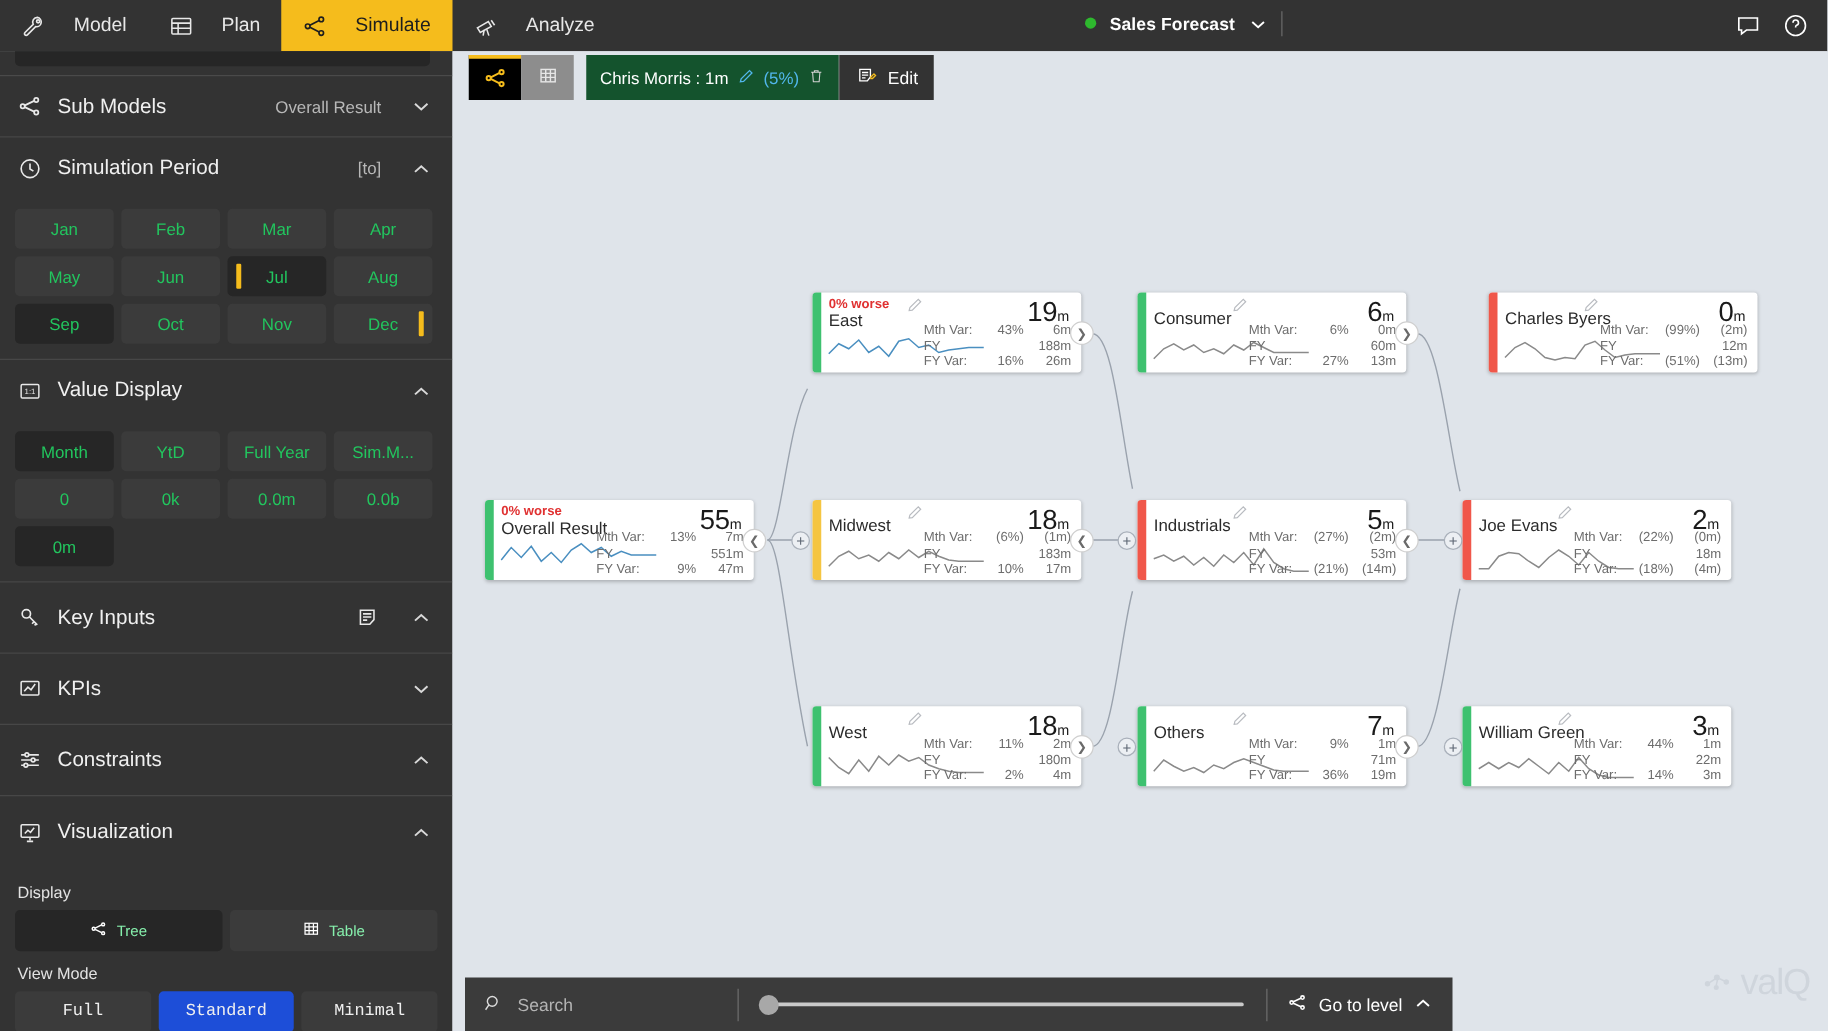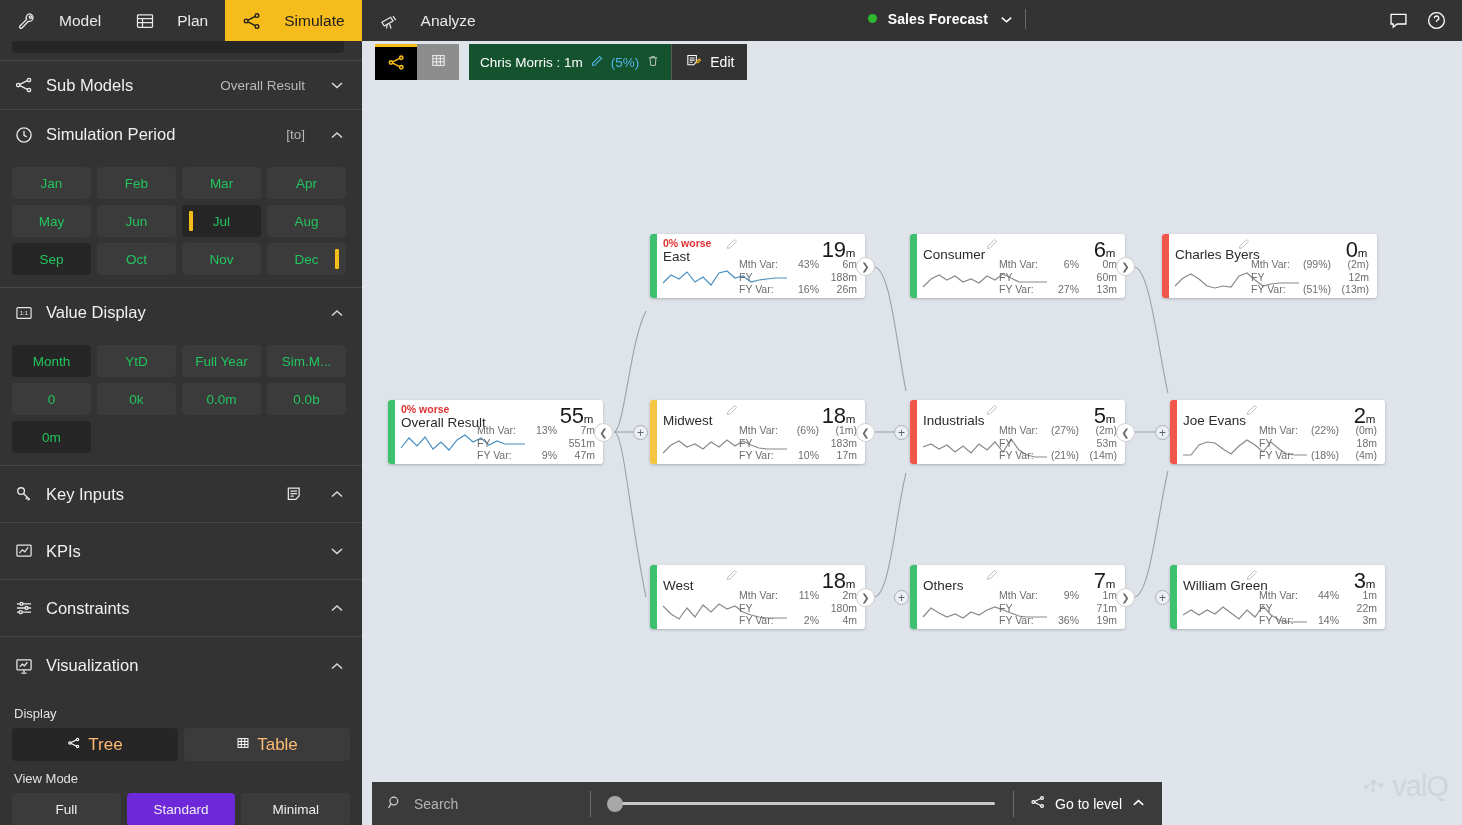--- a/index.html
+++ b/index.html
@@ -68,30 +68,30 @@
     font-size:13.5px; color:#22c55e; cursor:pointer; position:relative;
   }
   .pill.dim { background:#3b3b3b; }
   .pill .mk-l { position:absolute; left:7px; top:6px; width:4px; height:20px; background:#f5bc1c; border-radius:1px;}
   .pill .mk-r { position:absolute; right:7px; top:6px; width:4px; height:20px; background:#f5bc1c; border-radius:1px;}
   .sub-label { font-size:13px; color:#e2e2e2; margin:10px 0 7px 2px; }
   .seg2 { display:flex; gap:6px; }
   .seg2 > div {
     flex:1; height:33px; border-radius:4px; background:#3b3b3b;
     display:flex; align-items:center; justify-content:center; gap:7px;
-    font-size:17px; color:#fdba74; cursor:pointer;
+    font-size:12px; color:#86efac; cursor:pointer;
   }
   .seg2 > div.on { background:#262626; }
-  .seg3 { display:flex; gap:6px; }
+  .seg3 { display:flex; gap:6px;font-family:Liberation Mono, monospace; }
   .seg3 > div {
     flex:1; height:33px; border-radius:4px; background:#3b3b3b;
     display:flex; align-items:center; justify-content:center;
     font-size:13.5px; color:#efefef; cursor:pointer;
   }
-  .seg3 > div.on { background:#6d28d9; }
+  .seg3 > div.on { background:#1d4ed8; }
 
   
   .canvas {
     position:absolute; left:362px; top:41px; width:1100px; height:784px;
     background:#dfe4ea;
   }
   .vtoolbar {
     position:absolute; left:13px; top:3px; display:flex; align-items:center; gap:0;
     height:36px;
   }
@@ -757,21 +757,21 @@
         </div>
       <div class="row">
           <span class="k">FY Var:</span>
           <span class="p">36%</span>
           <span class="v">19m</span>
         </div>
     </div>
     <div class="caret" style="right:-10px;top:23px">❯</div>
   </div>
 
-  <div class="node" style="left:800px;top:193px">
+  <div class="node" style="left:829px;top:193px">
     <div class="bar" style="background:#f0574a"></div>
     <div class="nm" style="top:13px">Charles Byers</div>
     <span class="edit-pen">
       <svg viewBox="0 0 24 24" width="14" height="14" fill="none" stroke="#b9bcc1" stroke-width="1.6">
           <path d="M4 19.5 5 15.5 16.5 4.2l3.3 3.3L8.3 19z"></path>
         </svg>
     </span>
     <div class="val"><span>0</span><small>m</small></div>
     <svg class="spark" viewBox="0 0 130 32" preserveAspectRatio="none">
       <polyline fill="none" stroke="#8a8a8a" stroke-width="1.2" points="2,24 10,16 18,12 26,17 34,24 42,26 50,24 58,25 66,14 74,11 82,18 90,24 98,22 106,21 114,21 126,21"></polyline>

